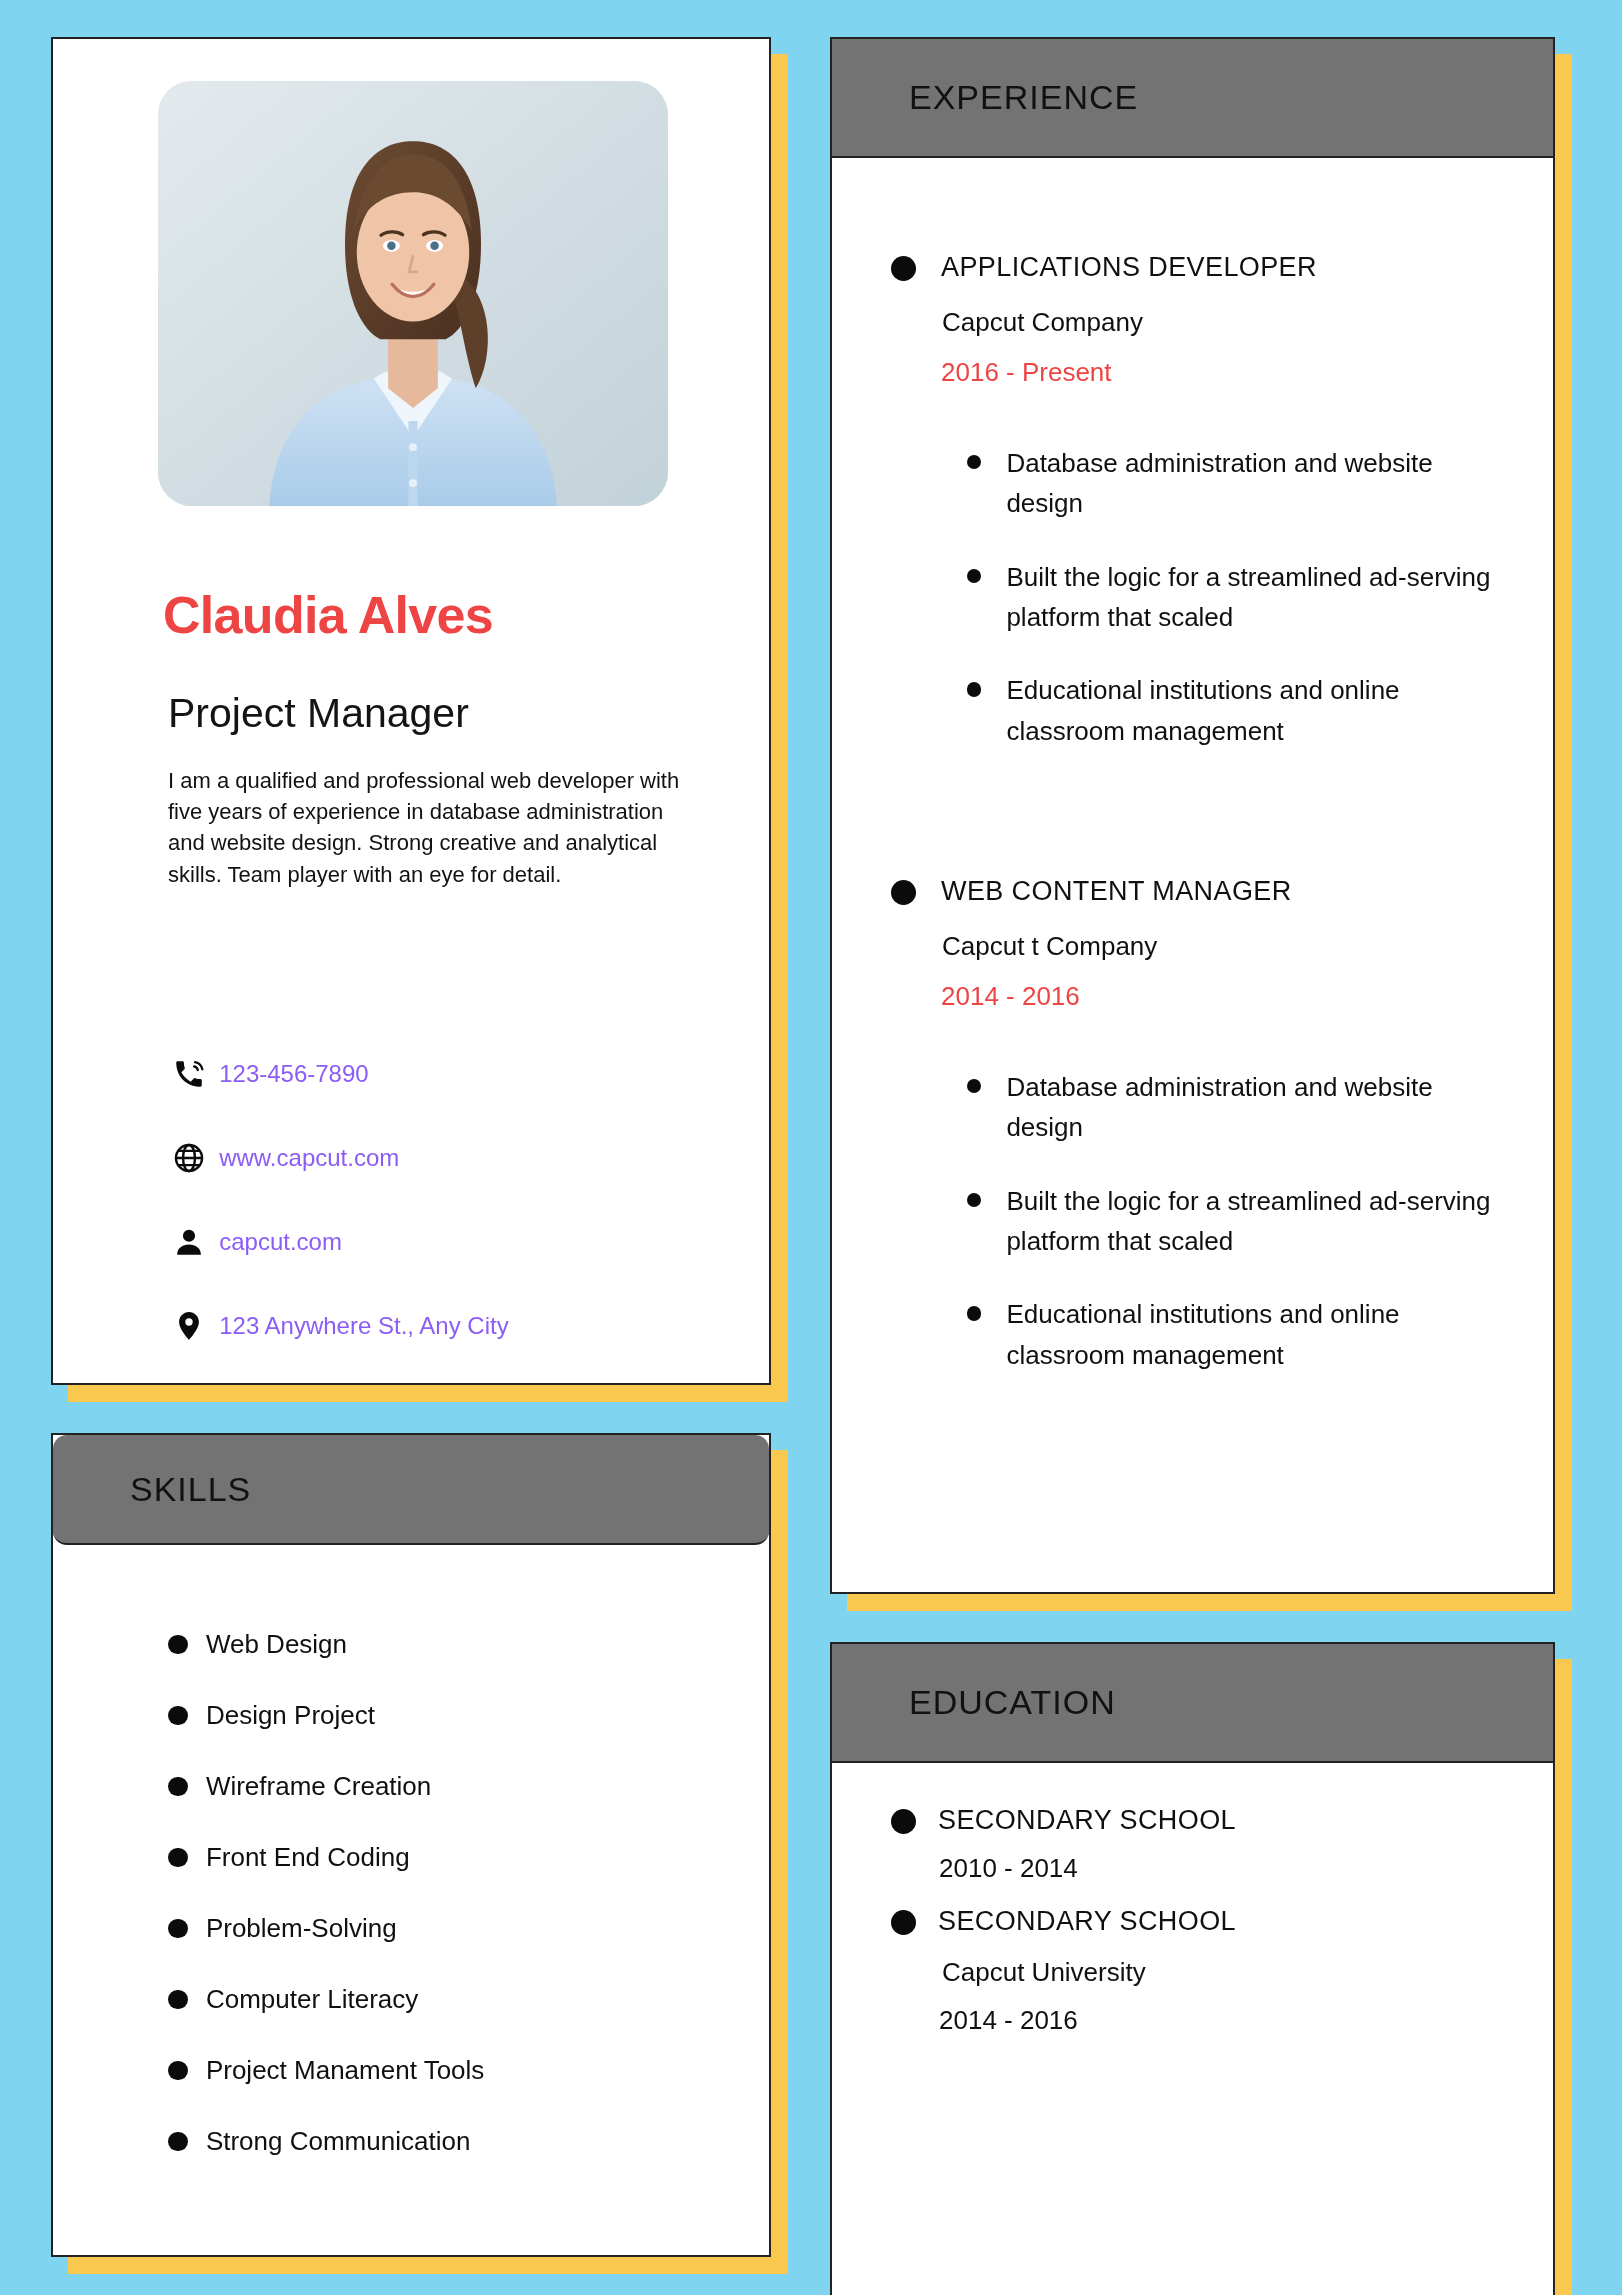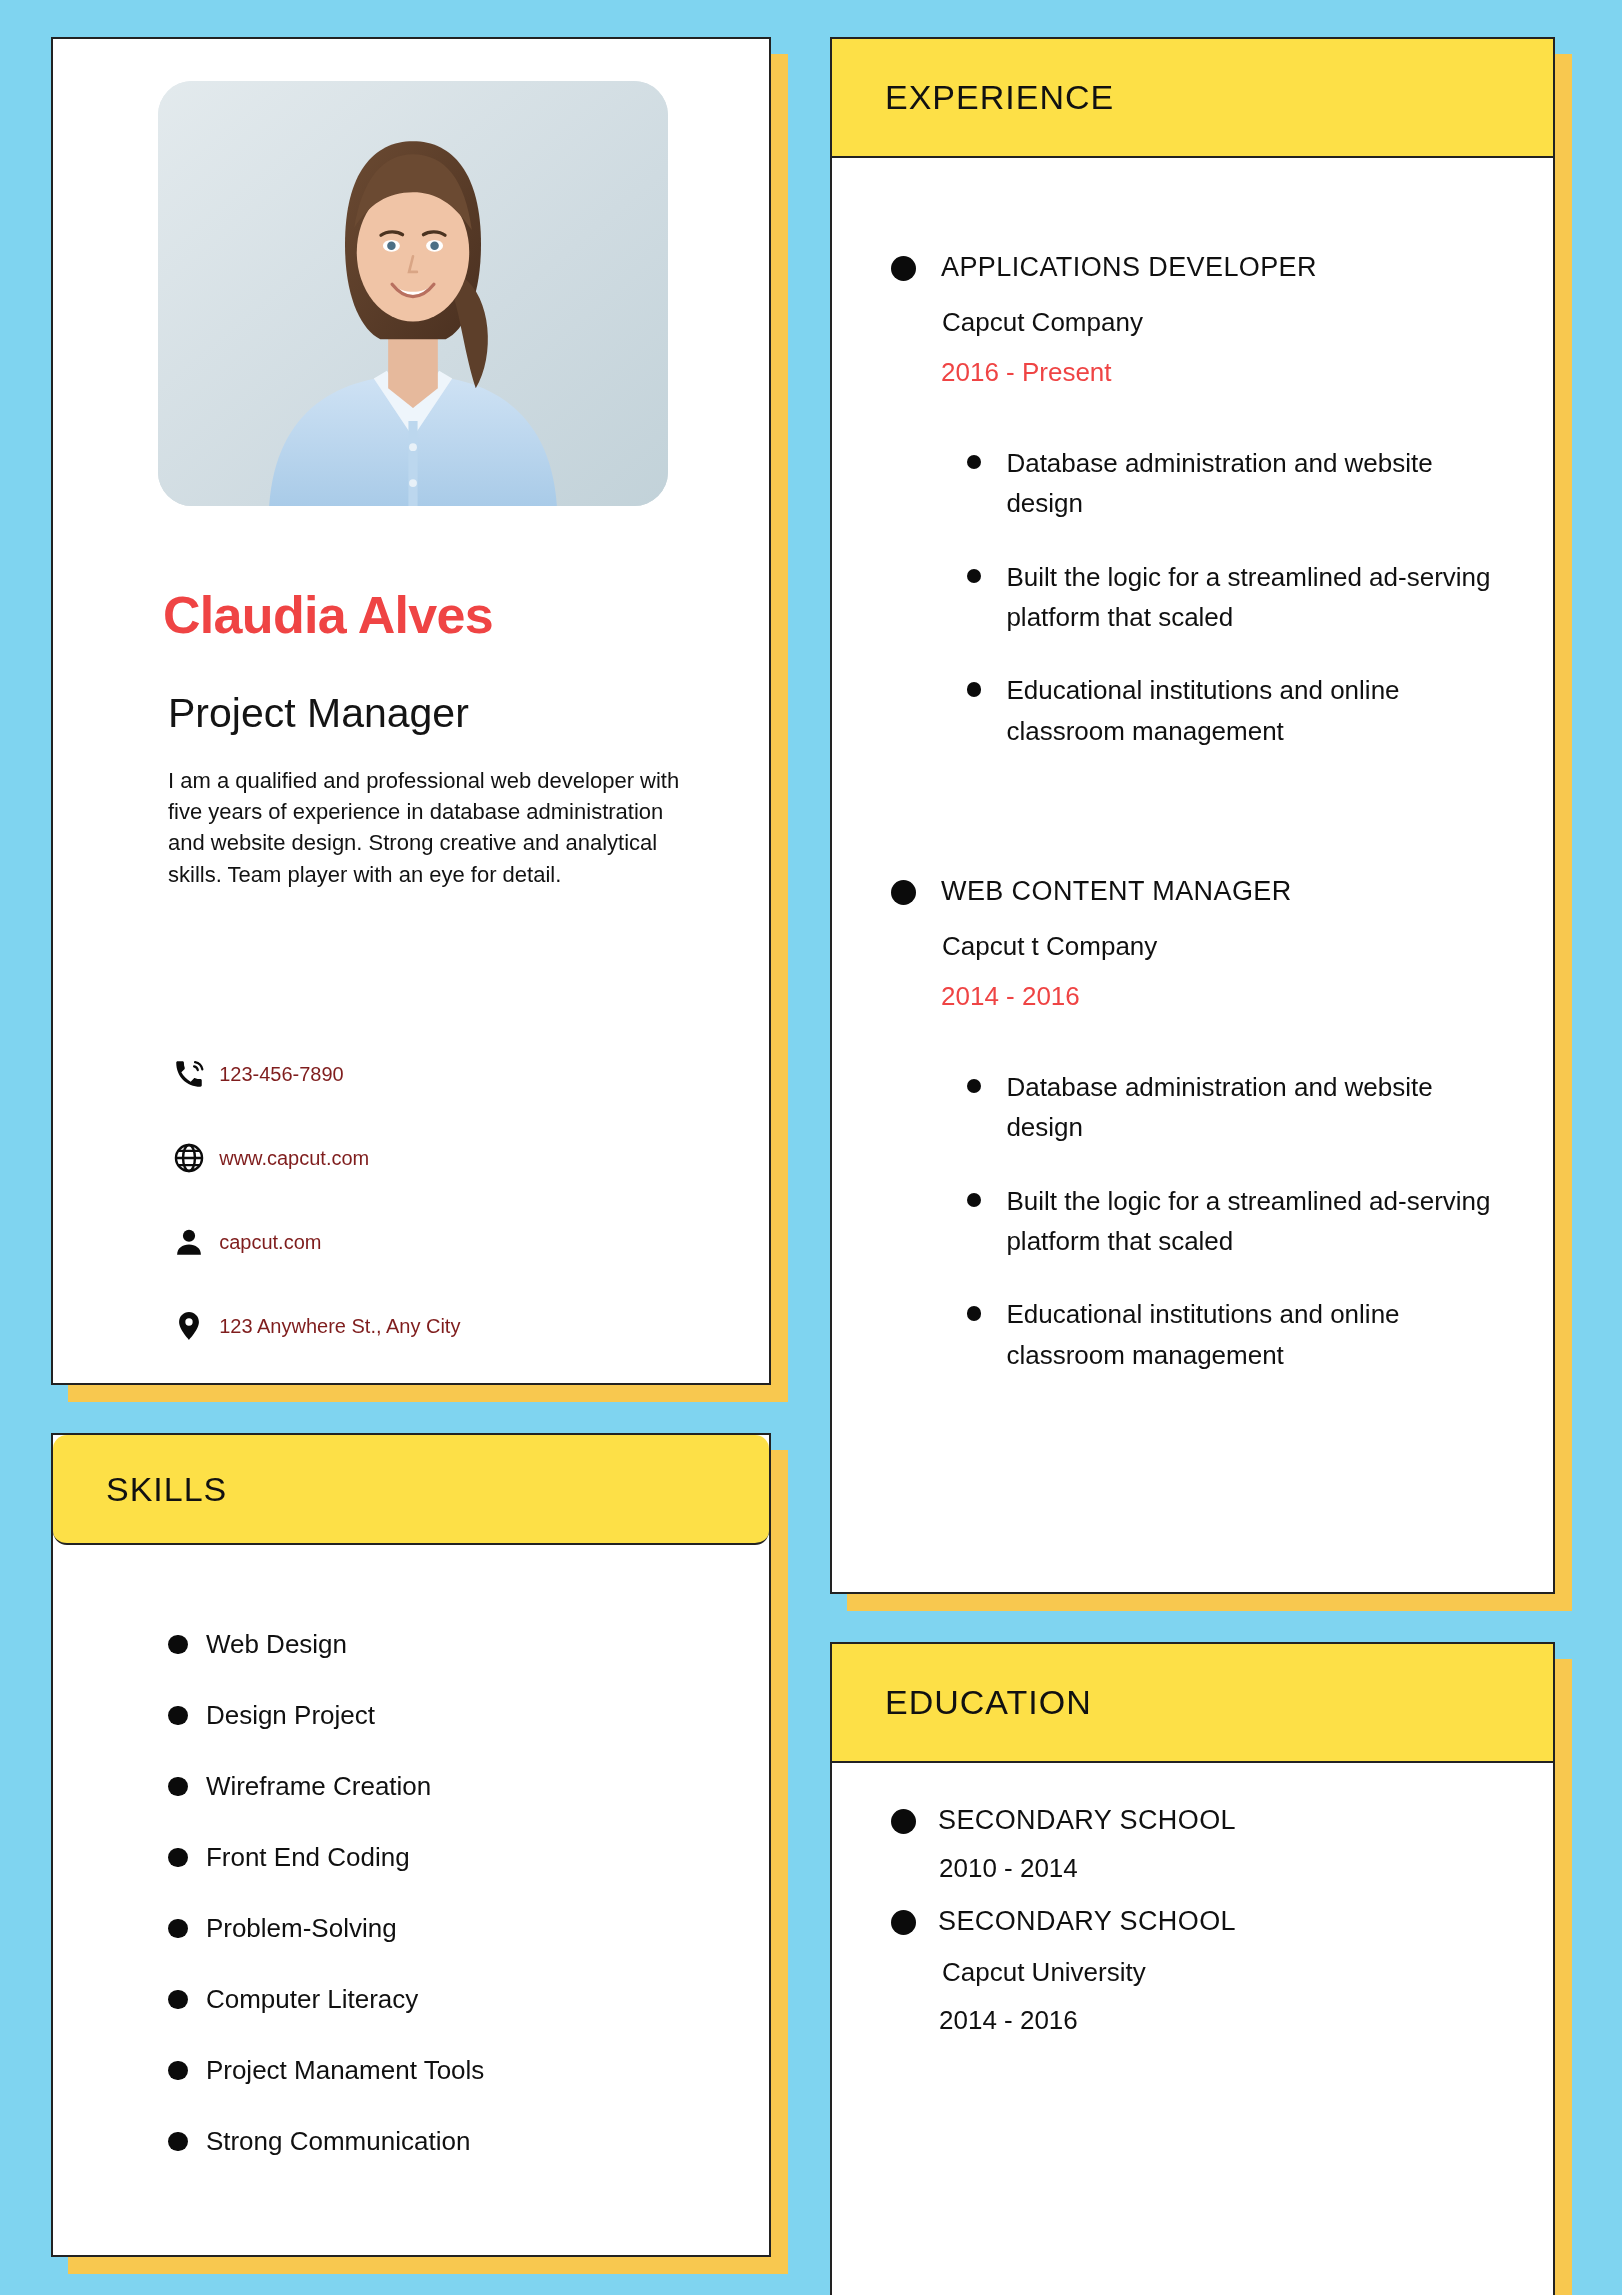--- a/index.html
+++ b/index.html
@@ -30,26 +30,26 @@
   }
   .card {
     position: relative;
     background: #ffffff;
     border: 2px solid #222;
     box-sizing: border-box;
     height: 100%;
     width: 100%;
   }
   .card-head {
-    background: #fde047;
+    background: #737373;
     border-bottom: 2px solid #222;
     box-sizing: border-box;
     display: flex;
     align-items: center;
-    padding-left: 53px;
+    padding-left: 77px;
   }
   .card-head-title {
     font-size: 34px;
     letter-spacing: 1px;
     color: #111;
     font-weight: 400;
   }
 
   
   #profile-card-wrap {
@@ -112,22 +112,22 @@
   }
   .contact-ico {
     width: 42px;
     min-width: 42px;
     display: flex;
     align-items: center;
     justify-content: center;
   }
   .contact-ico svg { display: block; }
   .contact-txt {
-    font-size: 20px;
-    color: #7f1d1d;
+    font-size: 24px;
+    color: #8b5cf6;
     margin-left: 9.2px;
   }
 
   
   #skills-card-wrap {
     left: 51px;
     top: 1433px;
     width: 720px;
     height: 824px;
   }

